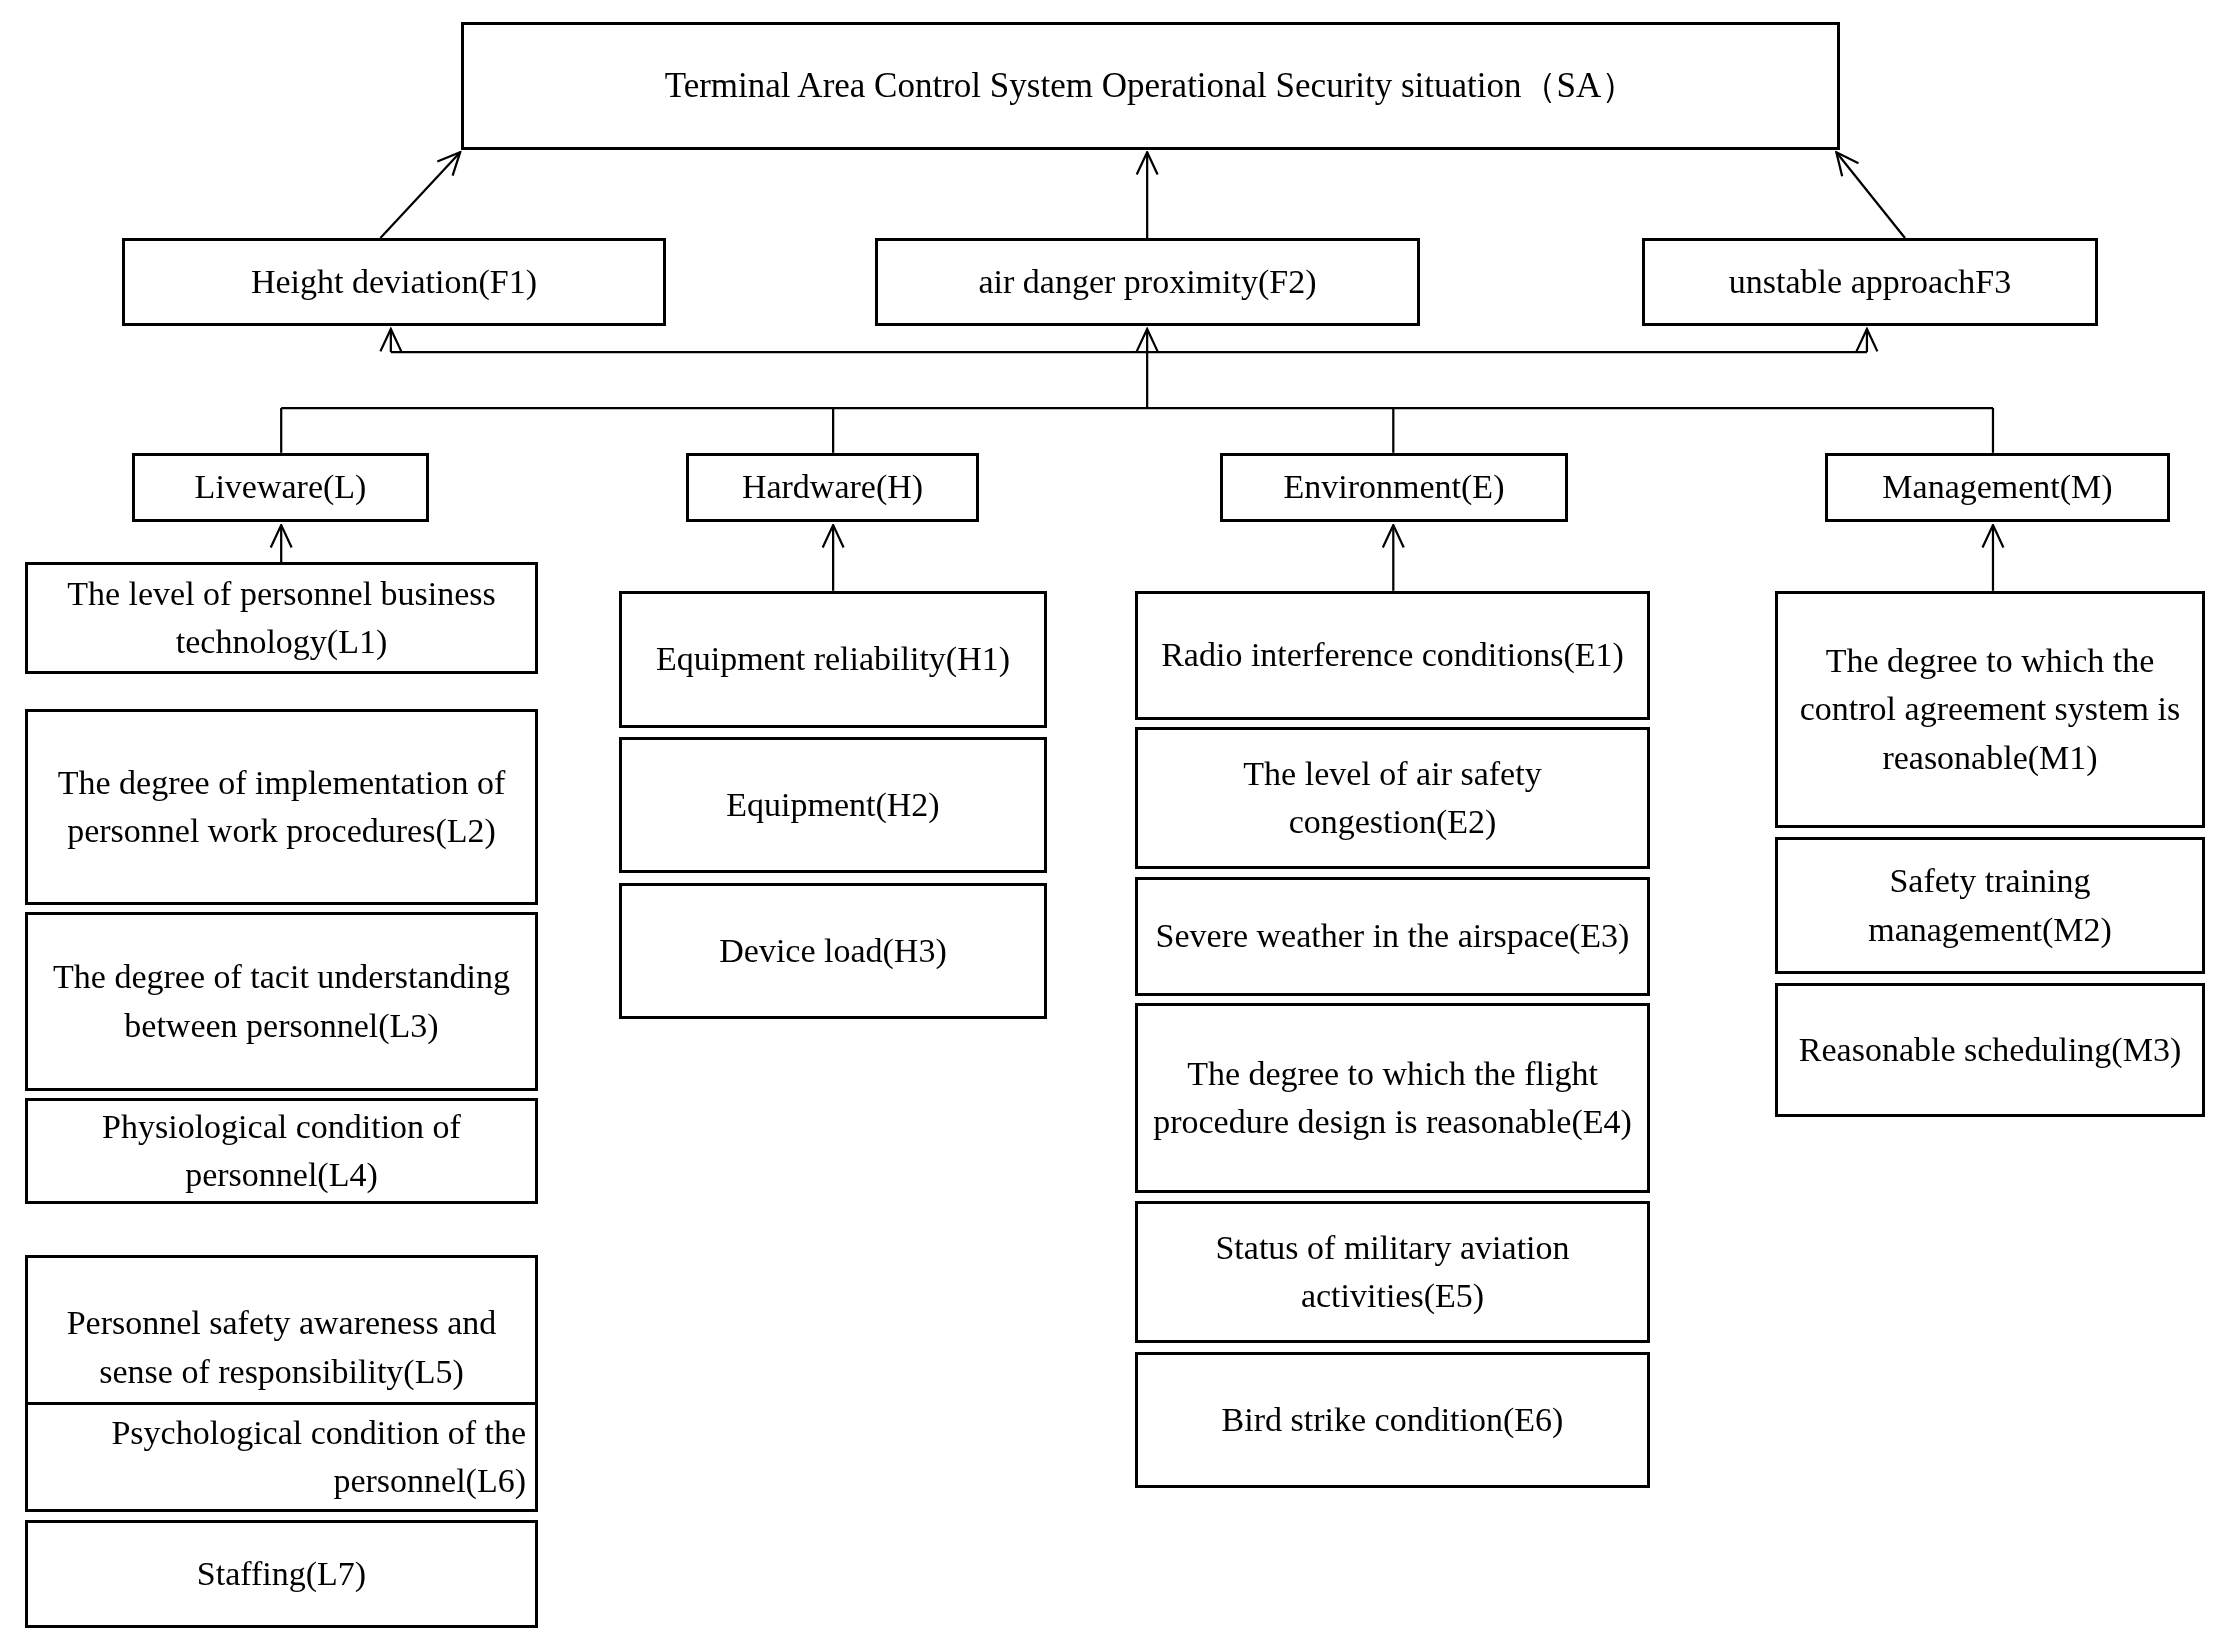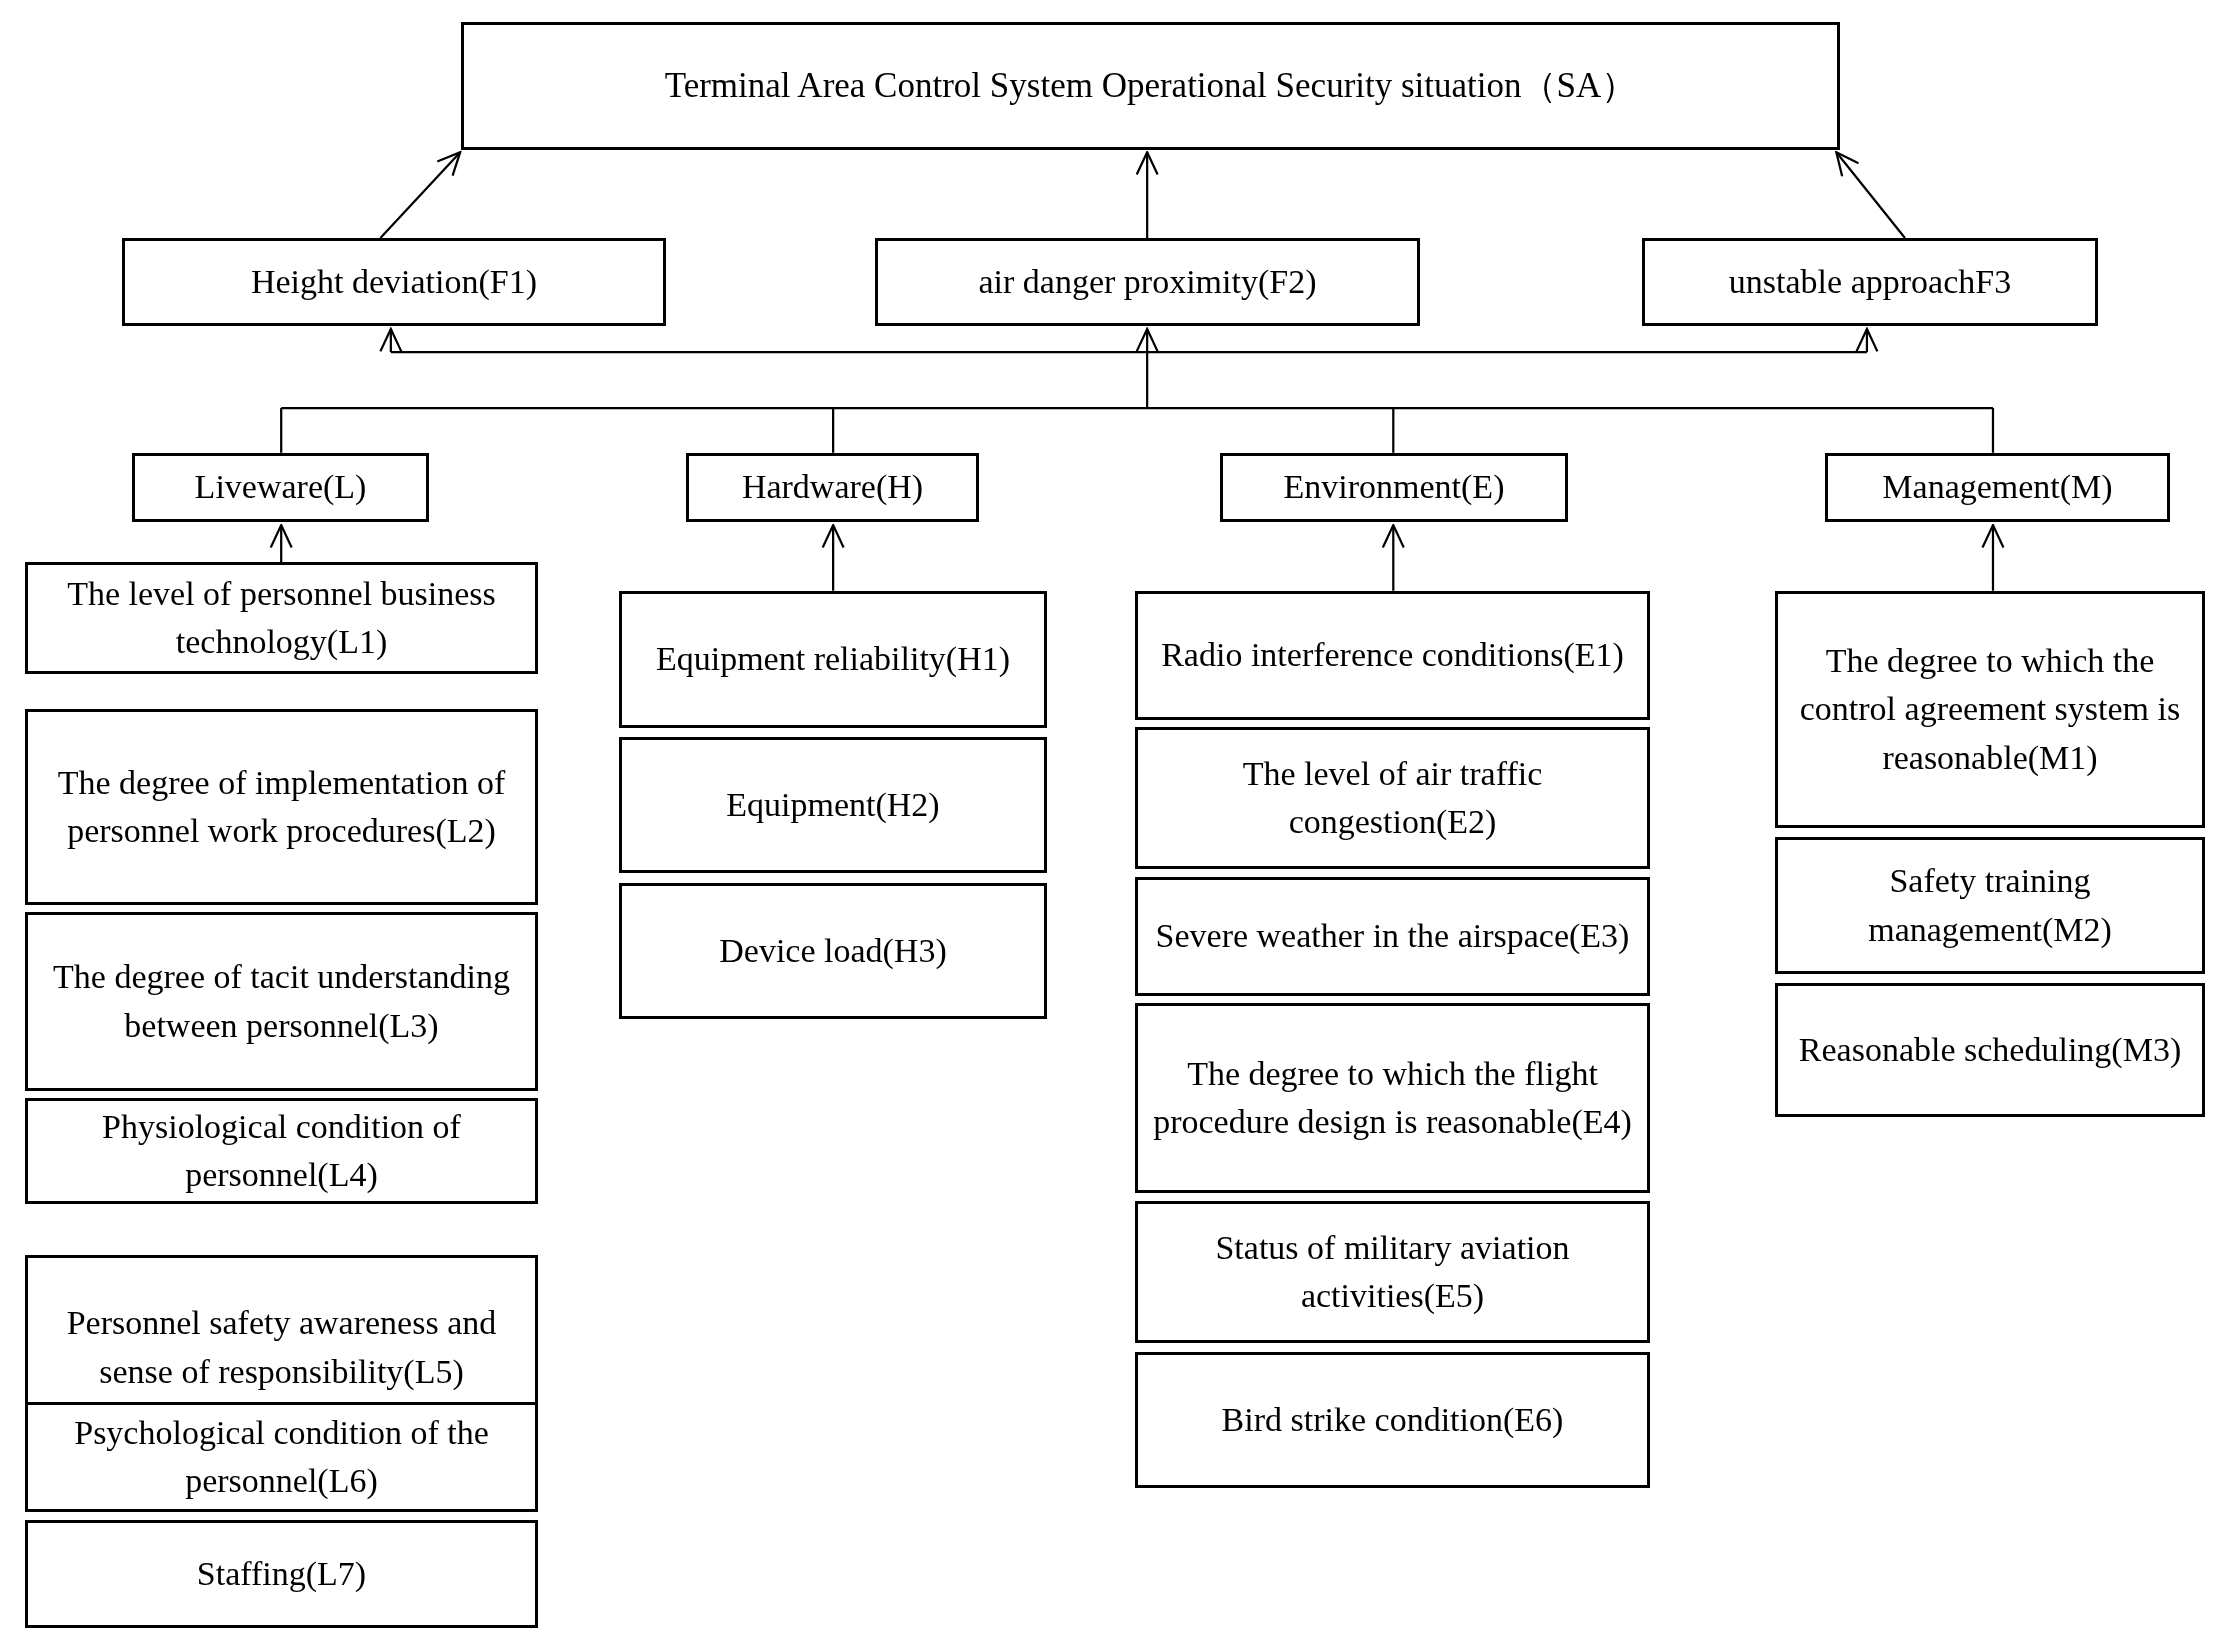--- a/index.html
+++ b/index.html
@@ -104,29 +104,29 @@
   <div class="box" style="left:132px; top:453px; width:297px; height:69px;">Liveware(L)</div>
   <div class="box" style="left:686px; top:453px; width:293px; height:69px;">Hardware(H)</div>
   <div class="box" style="left:1220px; top:453px; width:348px; height:69px;">Environment(E)</div>
   <div class="box" style="left:1825px; top:453px; width:345px; height:69px;">Management(M)</div>
 
   <div class="box" style="left:25px; top:562px; width:513px; height:112px;">The level of personnel business technology(L1)</div>
   <div class="box" style="left:25px; top:709px; width:513px; height:196px;">The degree of implementation of personnel work procedures(L2)</div>
   <div class="box" style="left:25px; top:912px; width:513px; height:179px;">The degree of tacit understanding between personnel(L3)</div>
   <div class="box" style="left:25px; top:1098px; width:513px; height:106px;">Physiological condition of personnel(L4)</div>
   <div class="box" style="left:25px; top:1211px; width:513px; height:185px;margin-top:44px;">Personnel safety awareness and sense of responsibility(L5)</div>
-  <div class="box" style="left:25px; top:1402px; width:513px; height:110px;">Psychological condition of the personnel(L6)</div>
+  <div class="box" style="left:25px; top:1402px; width:513px; height:110px;text-align:right;">Psychological condition of the personnel(L6)</div>
   <div class="box" style="left:25px; top:1520px; width:513px; height:108px;">Staffing(L7)</div>
 
   <div class="box" style="left:619px; top:591px; width:428px; height:137px;">Equipment reliability(H1)</div>
   <div class="box" style="left:619px; top:737px; width:428px; height:136px;">Equipment(H2)</div>
   <div class="box" style="left:619px; top:883px; width:428px; height:136px;">Device load(H3)</div>
 
   <div class="box" style="left:1135px; top:591px; width:515px; height:129px;">Radio interference conditions(E1)</div>
-  <div class="box" style="left:1135px; top:727px; width:515px; height:142px;">The level of air traffic congestion(E2)</div>
+  <div class="box" style="left:1135px; top:727px; width:515px; height:142px;">The level of air safety congestion(E2)</div>
   <div class="box" style="left:1135px; top:877px; width:515px; height:119px;">Severe weather in the airspace(E3)</div>
   <div class="box" style="left:1135px; top:1003px; width:515px; height:190px;">The degree to which the flight procedure design is reasonable(E4)</div>
   <div class="box" style="left:1135px; top:1201px; width:515px; height:142px;">Status of military aviation activities(E5)</div>
   <div class="box" style="left:1135px; top:1352px; width:515px; height:136px;">Bird strike condition(E6)</div>
 
   <div class="box" style="left:1775px; top:591px; width:430px; height:237px;">The degree to which the control agreement system is reasonable(M1)</div>
   <div class="box" style="left:1775px; top:837px; width:430px; height:137px;">Safety training management(M2)</div>
   <div class="box" style="left:1775px; top:983px; width:430px; height:134px;">Reasonable scheduling(M3)</div>
 
 </div>

